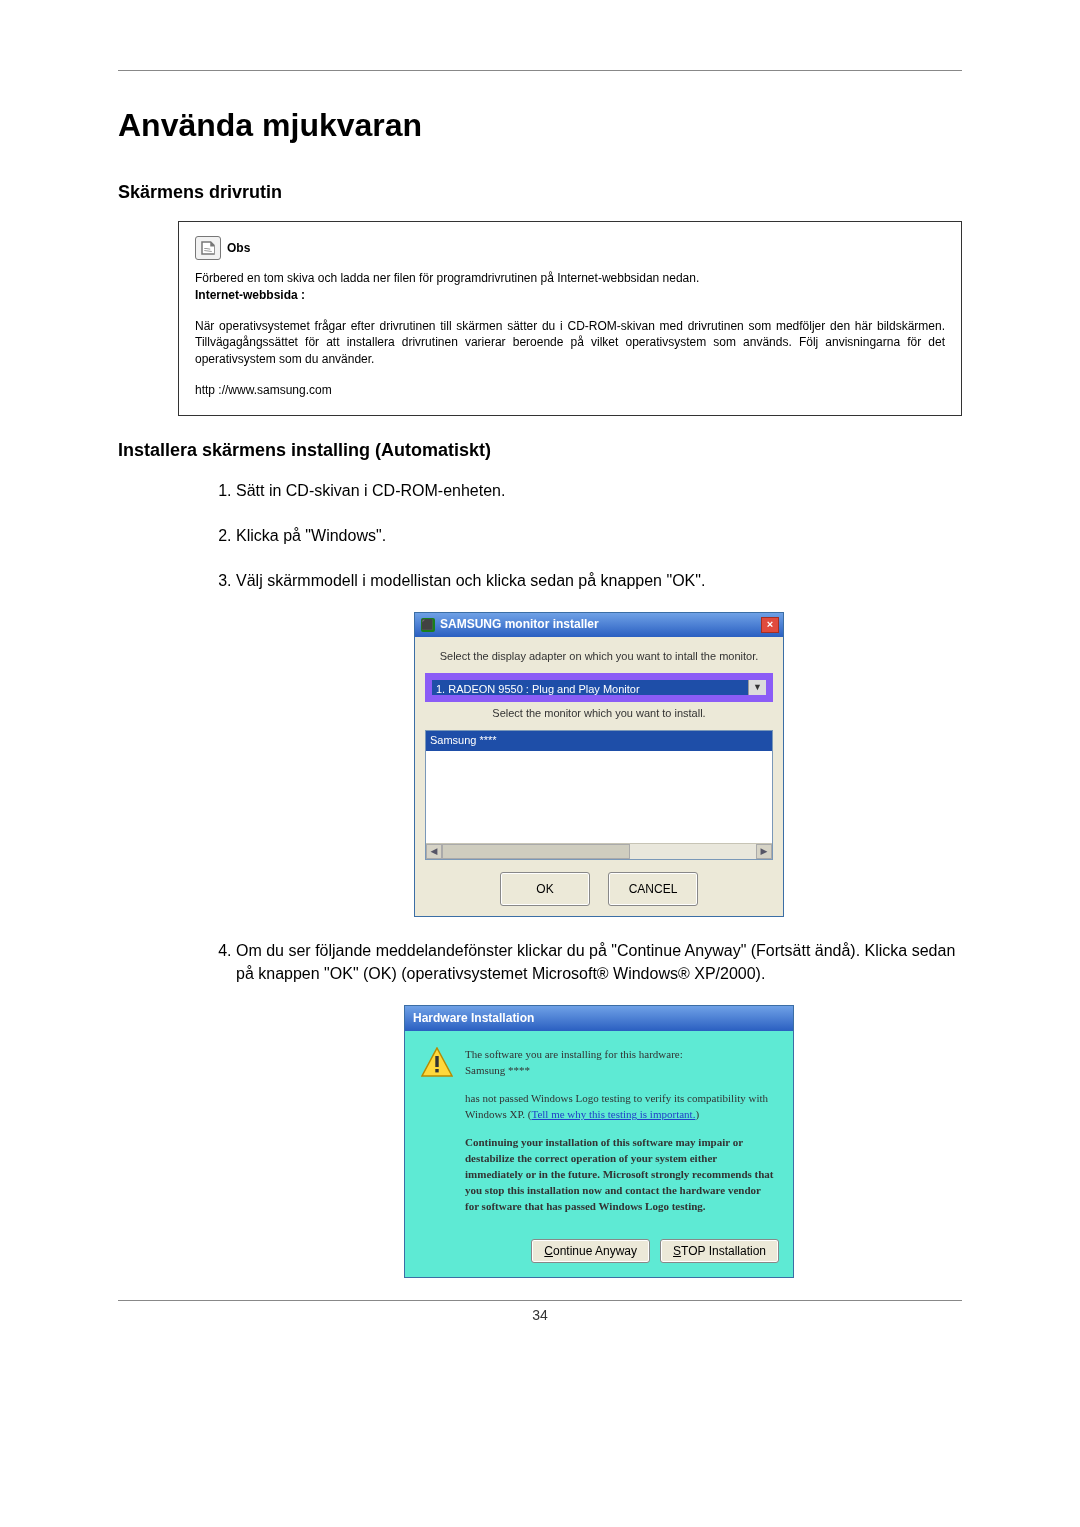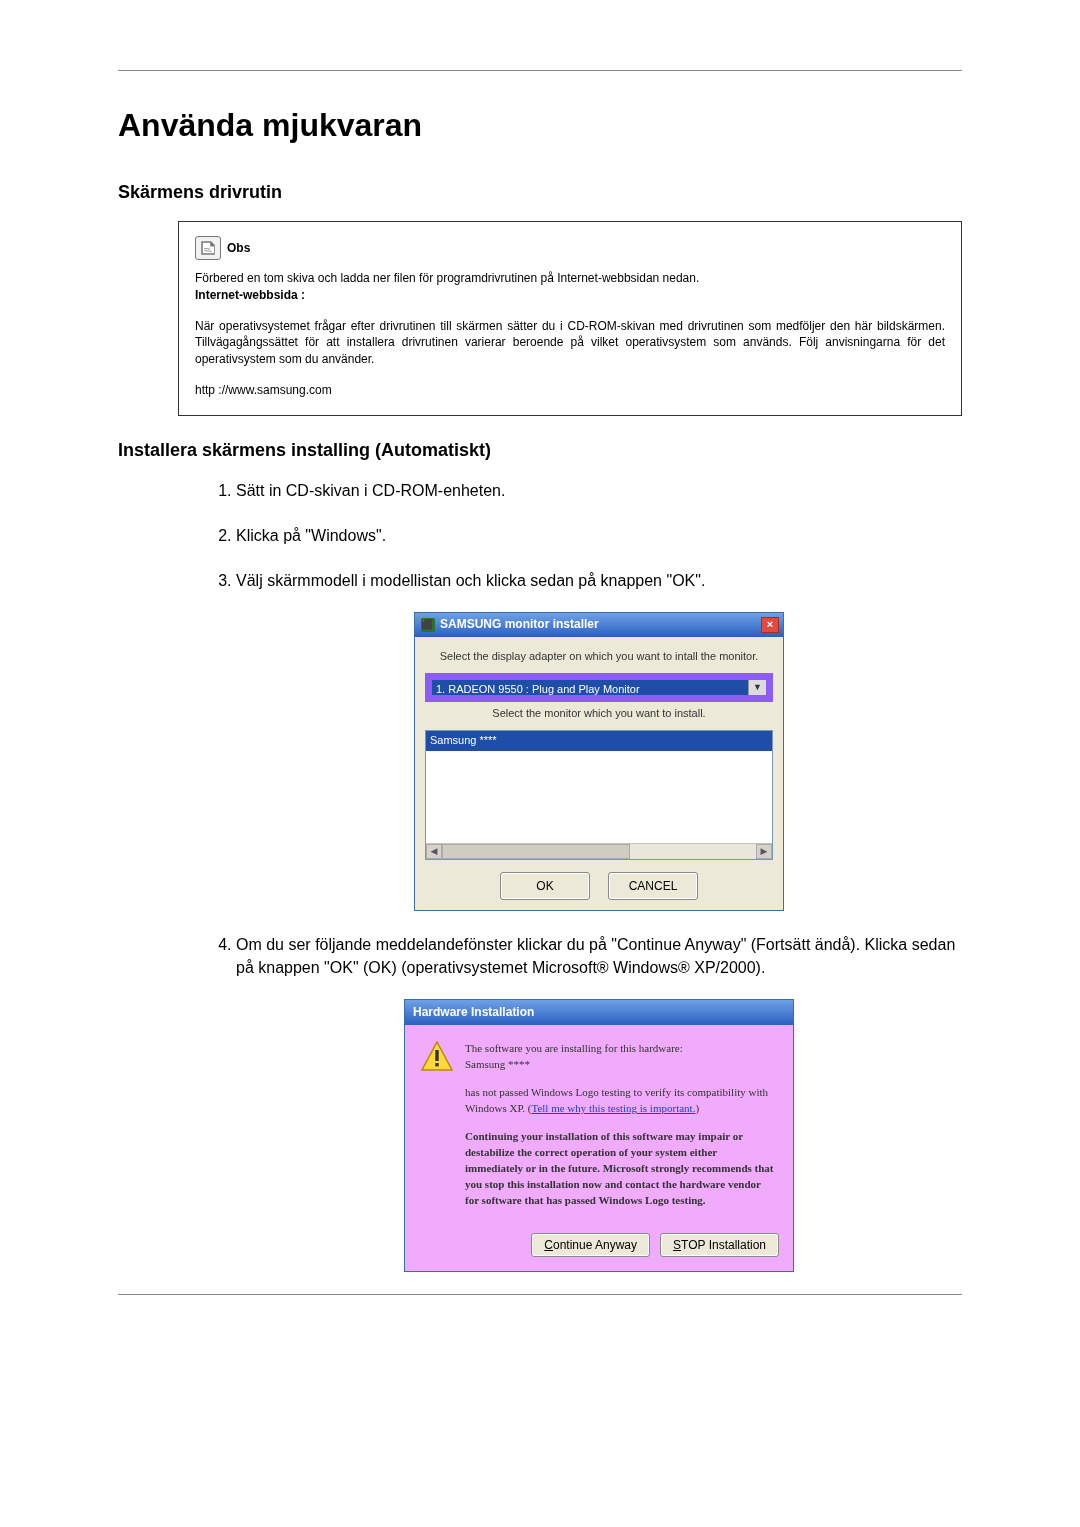--- a/index.html
+++ b/index.html
@@ -155,33 +155,33 @@
     display:flex;align-items:center;justify-content:center;
     font-size:9px;color:#556;
   }
   .dlg1 .sc-track { flex:1; position:relative; }
   .dlg1 .sc-thumb { position:absolute; left:0; top:0; bottom:0; width:60%; background:#cfcdbf; border:1px solid #aaa; }
   .dlg1 .buttons {
     display: flex; justify-content: center; gap: 18px;
     margin-top: 12px;
   }
   .dlg1 button.win {
-    width: 90px; height: 28px;
+    width: 90px; height: 34px;
     background: #ece9d8;
     border: 1px solid #888;
     border-radius: 3px;
     font-size: 12px;
     cursor: pointer;
     box-shadow: inset 0 0 0 1px #fff;
   }
   
   .dlg2 {
     width: 390px;
     border: 1px solid #3b6ea5;
-    background: #f0abfc;
+    background: #5eead4;
     font-size: 11px;
     color: #333;
   }
   .dlg2 .titlebar {
     background: linear-gradient(#6fa1e6, #2a5fc1);
     color: #fff;
     font-weight: bold;
     padding: 4px 8px;
     font-size: 12px;
   }
@@ -315,13 +315,14 @@
             <button class="win">
               <span class="underline-accel">S</span><span>TOP Installation</span>
             </button>
           </div>
         </div>
       </div>
     </li>
   </ol>
 
   <hr class="bottom-rule">
+  <div class="page-number">34</div>
 </div>
 
 </body></html>

